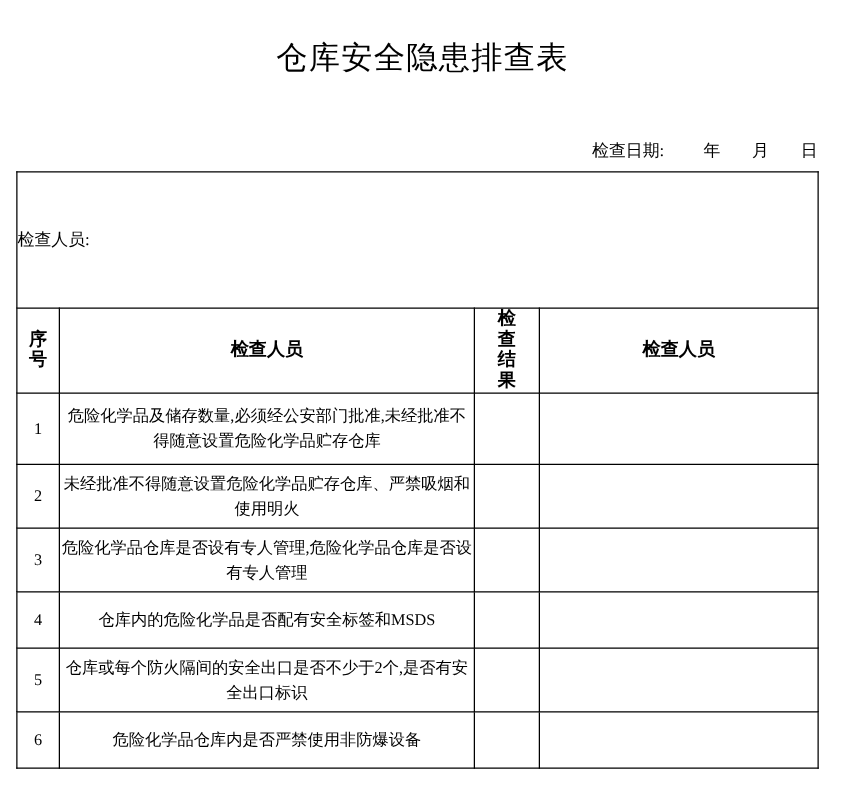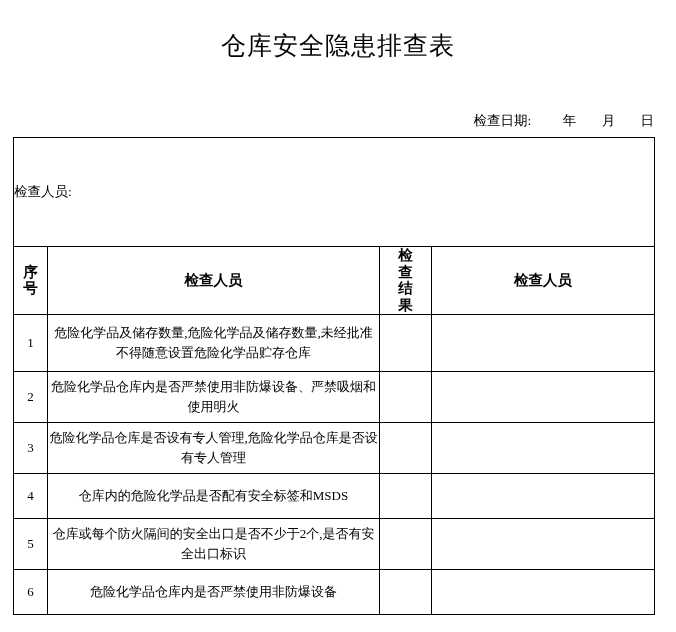--- a/index.html
+++ b/index.html
@@ -122,28 +122,28 @@
       </tr>
       <tr>
         <td class="hdr">序<br>号</td>
         <td class="hdr">检查人员</td>
         <td class="hdr">检<br>查<br>结<br>果</td>
         <td class="hdr">检查人员</td>
       </tr>
 
       <tr class="r-3line">
         <td class="no">1</td>
-        <td class="item">危险化学品及储存数量,危险化学品及储存数量,未经批准不得随意设置危险化学品贮存仓库</td>
+        <td class="item">危险化学品及储存数量,必须经公安部门批准,未经批准不得随意设置危险化学品贮存仓库</td>
         <td class="blank"></td>
         <td class="blank"></td>
       </tr>
 
       <tr class="r-2line">
         <td class="no">2</td>
-        <td class="item">危险化学品仓库内是否严禁使用非防爆设备、严禁吸烟和使用明火</td>
+        <td class="item">未经批准不得随意设置危险化学品贮存仓库、严禁吸烟和使用明火</td>
         <td class="blank"></td>
         <td class="blank"></td>
       </tr>
 
       <tr class="r-2line">
         <td class="no">3</td>
         <td class="item">危险化学品仓库是否设有专人管理,危险化学品仓库是否设有专人管理</td>
         <td class="blank"></td>
         <td class="blank"></td>
       </tr>

